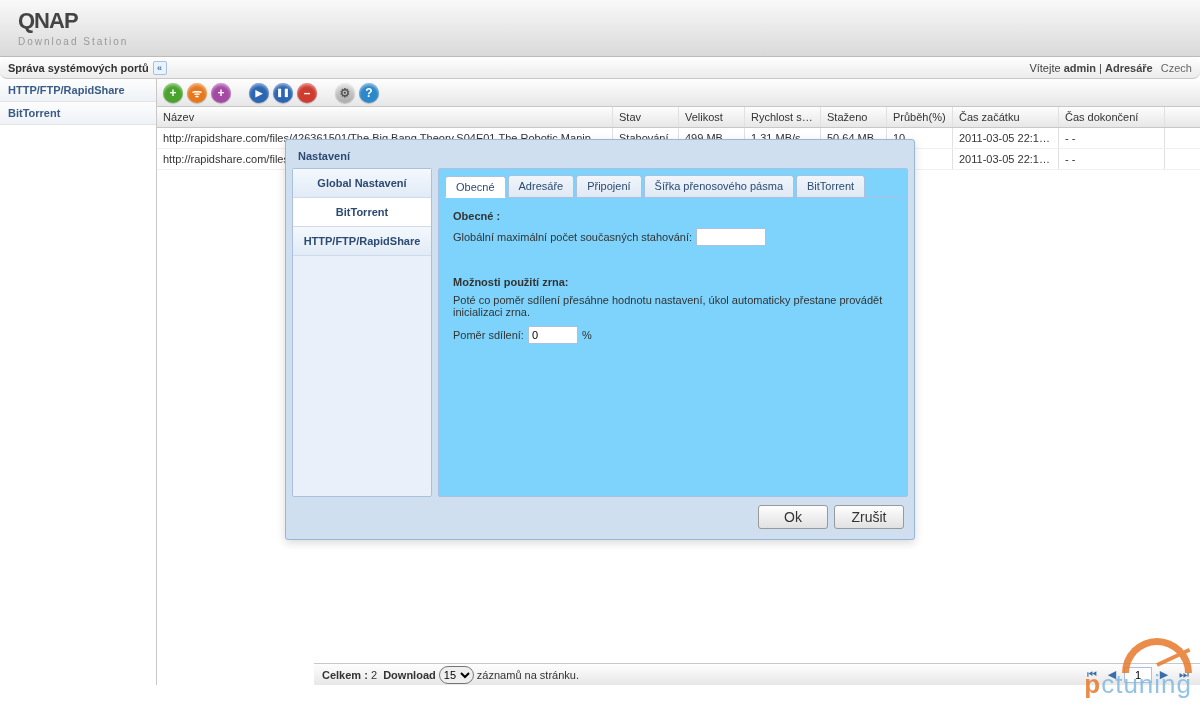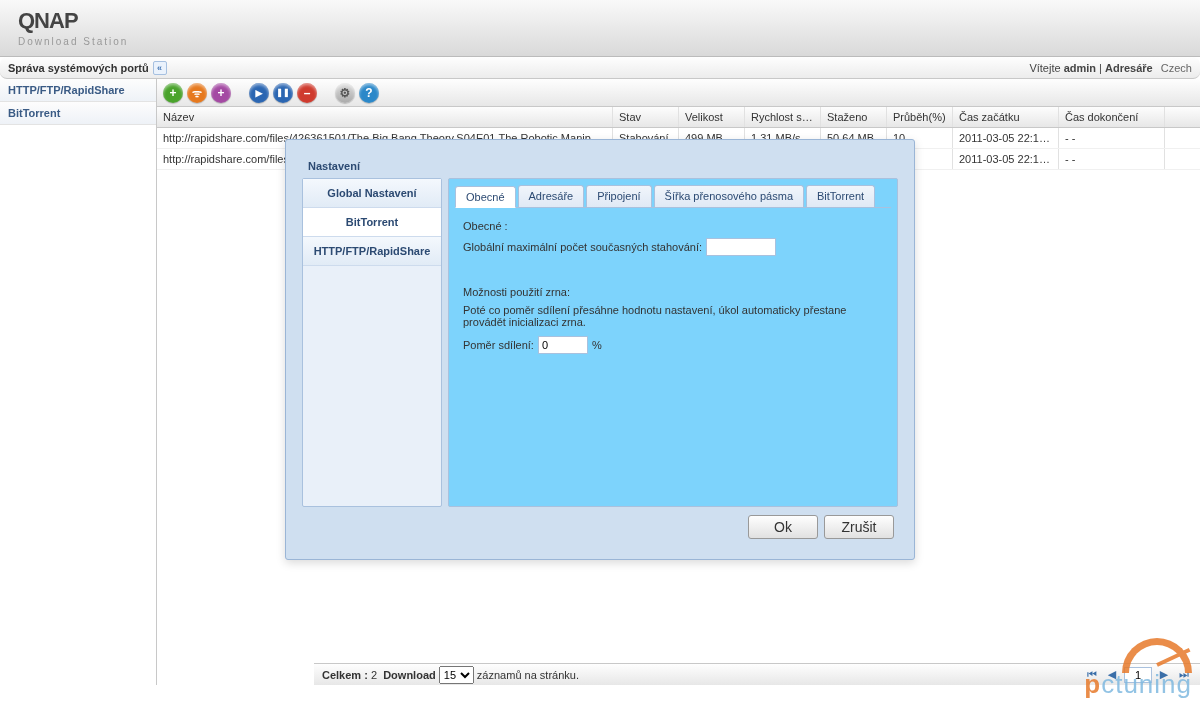--- a/index.html
+++ b/index.html
@@ -29,42 +29,42 @@
 .tbtn { width:20px; height:20px; border-radius:50%; display:inline-flex; align-items:center; justify-content:center; color:#fff; font-size:12px; font-weight:bold; cursor:pointer; box-shadow:inset 0 2px 3px rgba(255,255,255,.5), 0 1px 1px rgba(0,0,0,.2);}
 .tsep { width:10px; }
 
 
 .thead { display:flex; background:linear-gradient(#fdfdfd,#e7e7e7); border-bottom:1px solid #c8c8c8; font-size:11px; color:#333;}
 .thead > div, .trow > div { padding:4px 6px; border-right:1px solid #e1e1e1; overflow:hidden; white-space:nowrap; text-overflow:ellipsis;}
 .c-name{width:456px} .c-stav{width:66px} .c-vel{width:66px} .c-rych{width:76px} .c-staz{width:66px} .c-prub{width:66px} .c-start{width:106px} .c-end{width:106px;border-right:none}
 .trow { display:flex; font-size:11px; color:#333; border-bottom:1px solid #f0f0f0;}
 
 
-.dialog { position:absolute; left:128px; top:60px; width:630px; background:#cfdff0; border:1px solid #9ab5d6; border-radius:3px; box-shadow:0 3px 10px rgba(0,0,0,.15); padding:16px;}
+.dialog { position:absolute; left:128px; top:60px; width:630px; background:#cfdff0; border:1px solid #9ab5d6; border-radius:3px; box-shadow:0 3px 10px rgba(0,0,0,.15); padding:6px;}
 .dlg-title { font-weight:bold; color:#2c4a72; padding:4px 6px 6px 6px; font-size:11px;}
 .dlg-body { display:flex; background:#cfdff0; }
 .dlg-nav { width:140px; border:1px solid #a9c1de; border-radius:2px; background:#e9f0f9; margin-right:6px;}
 .dlg-nav-item { padding:8px; text-align:center; font-weight:bold; color:#2c4a72; border-bottom:1px solid #cddbed; cursor:pointer; background:linear-gradient(#f4f8fd,#e1ebf6);}
 .dlg-nav-item.active { background:#fff; }
 .dlg-nav-item:last-child{border-bottom:none;}
 .dlg-nav-rest { height:240px; }
 .dlg-main { flex:1; border:1px solid #a9c1de; background:#7dd3fc; border-radius:2px; padding:6px;}
 .tabs { display:flex; gap:0; border-bottom:1px solid #a9c1de; margin-bottom:8px;}
 .tab { padding:4px 10px; border:1px solid #a9c1de; border-bottom:none; background:linear-gradient(#f1f5fb,#dfe9f5); color:#2c4a72; font-size:11px; margin-right:2px; border-radius:3px 3px 0 0; cursor:pointer;}
 .tab.active { background:#fff; font-weight:normal; border-bottom:1px solid #fff; position:relative; top:1px;}
-.section-title { font-weight:normal; margin:12px 0 6px 8px; color:#333;}
+.section-title { font-weight:bold; margin:12px 0 6px 8px; color:#333;}
 .form-row { margin:4px 0 4px 8px; color:#333; display:flex; align-items:center; gap:4px;}
 .form-row input { border:1px solid #a9c1de; height:18px; padding:1px 3px; font-size:11px;}
 .desc { margin:2px 0 8px 8px; color:#333; font-size:11px;}
 .dlg-buttons { display:flex; justify-content:flex-end; gap:6px; padding:8px 4px 4px 4px;}
 .btn { min-width:70px; padding:3px 10px; background:linear-gradient(#fefefe,#e1e1e1); border:1px solid #999; border-radius:3px; cursor:pointer; font-size:14px; color:#333;}
 
 
 .footer { position:absolute; left:157px; right:0; bottom:0; height:22px; background:linear-gradient(#fefefe,#e7e7e7); border-top:1px solid #c8c8c8; display:flex; align-items:center; padding:0 8px; font-size:11px; color:#333;}
-.footer select { font-size:11px; height:18px;}
+.footer select { font-size:11px; height:18px;border-radius:9px;}
 .pager { margin-left:auto; display:flex; align-items:center; gap:4px;}
 .pgbtn { width:16px; height:16px; display:inline-flex; align-items:center; justify-content:center; color:#3a6ea8; cursor:pointer; font-size:11px;}
 .pgnum { width:28px; height:16px; border:1px solid #a9c1de; font-size:11px; text-align:center;}
 
 
 .watermark { position:absolute; right:8px; bottom:8px; opacity:.85; font-family:Arial; pointer-events:none;}
 .watermark .arc { width:70px; height:35px; border:7px solid #e77a2b; border-bottom:none; border-top-left-radius:70px; border-top-right-radius:70px; position:relative; margin-left:auto;}
 .watermark .needle{position:absolute; left:28px; top:18px; width:36px; height:4px; background:#e77a2b; transform:rotate(-25deg); transform-origin:left;}
 .watermark .txt { font-size:26px; color:#7fb9e0; letter-spacing:1px; margin-top:-4px;}
 .watermark .txt .p{color:#e77a2b; font-weight:bold;}

